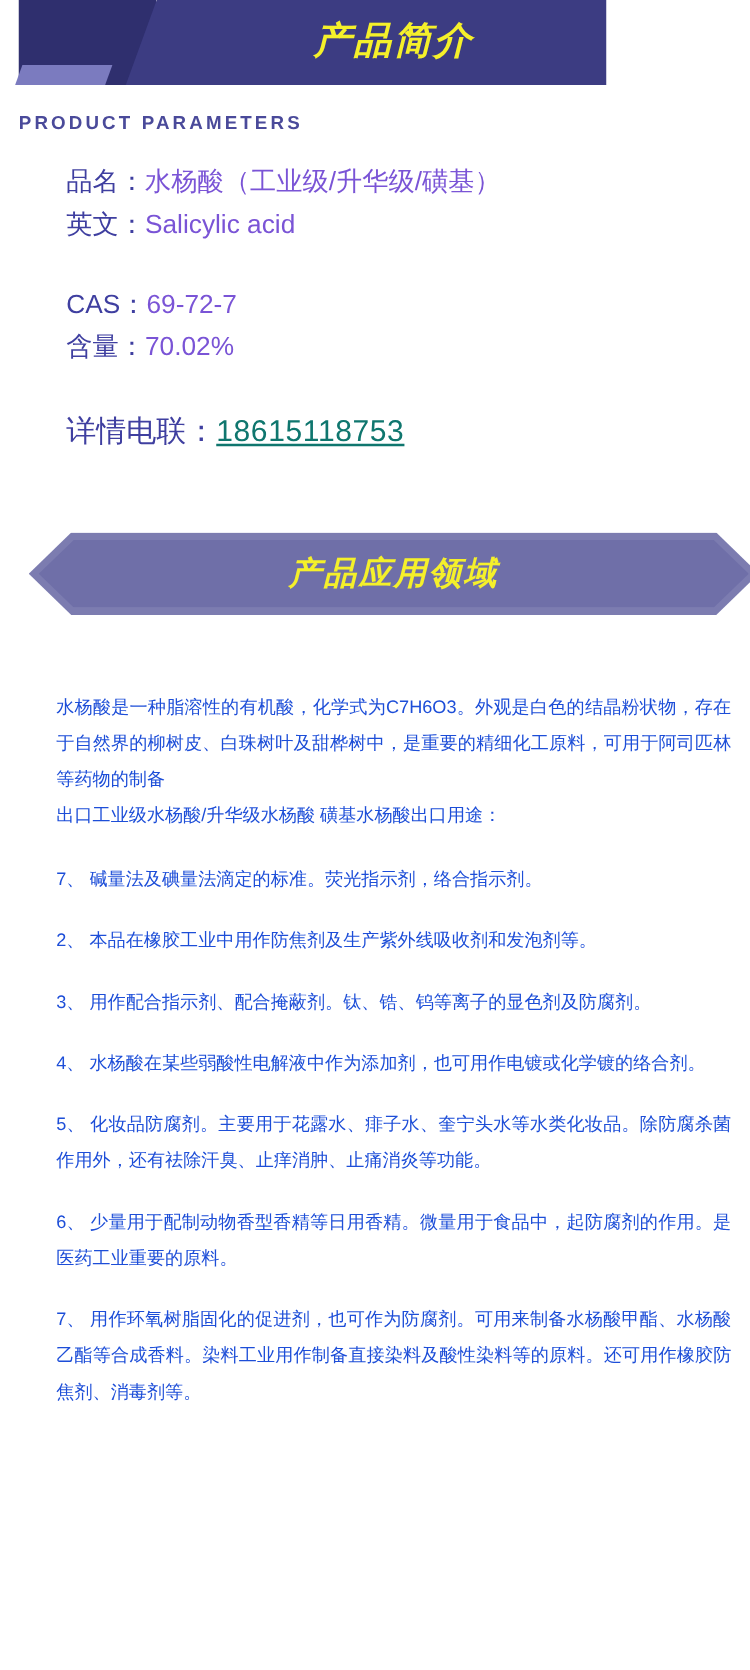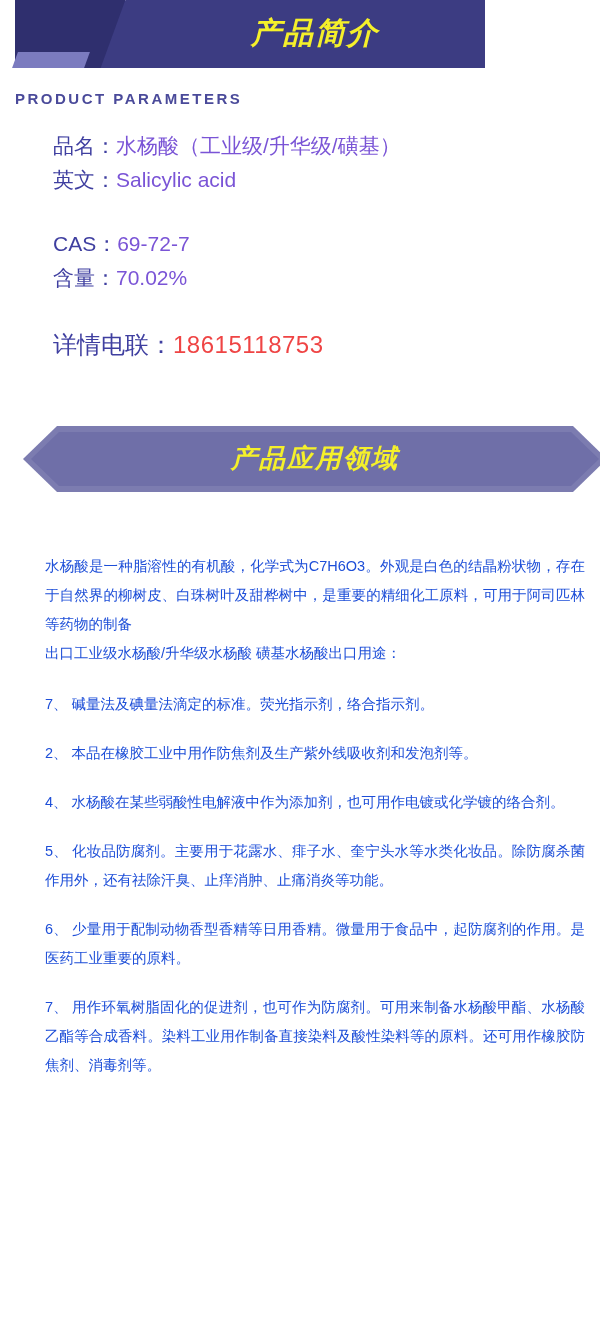--- a/index.html
+++ b/index.html
@@ -104,23 +104,24 @@
   .gap-block {
     height: 30px;
   }
   .contact-line {
     margin: 34px 0 0 38px;
     font-size: 24px;
     color: #3f3fa0;
     white-space: nowrap;
   }
   .contact-line .phone {
-    color: #ef4444;
+    color: #0f766e;
     font-weight: normal;
     letter-spacing: 0.5px;
+    text-decoration: underline;
   }
 
   
   .hex-wrap {
     position: relative;
     width: 600px;
     height: 70px;
     margin-top: 65px;
   }
   .hex {
@@ -223,20 +224,21 @@
     <div class="hex-inner"></div>
     <div class="hex-title">产品应用领域</div>
   </div>
 
   <div class="body-copy">
     <p class="intro">水杨酸是一种脂溶性的有机酸，化学式为C7H6O3。外观是白色的结晶粉状物，存在于自然界的柳树皮、白珠树叶及甜桦树中，是重要的精细化工原料，可用于阿司匹林等药物的制备</p>
     <p class="intro2">出口工业级水杨酸/升华级水杨酸 磺基水杨酸出口用途：</p>
     <ul class="uses">
       <li>7、  碱量法及碘量法滴定的标准。荧光指示剂，络合指示剂。</li>
       <li>2、  本品在橡胶工业中用作防焦剂及生产紫外线吸收剂和发泡剂等。</li>
+      <li>3、  用作配合指示剂、配合掩蔽剂。钛、锆、钨等离子的显色剂及防腐剂。</li>
       <li>4、  水杨酸在某些弱酸性电解液中作为添加剂，也可用作电镀或化学镀的络合剂。</li>
       <li>5、  化妆品防腐剂。主要用于花露水、痱子水、奎宁头水等水类化妆品。除防腐杀菌作用外，还有祛除汗臭、止痒消肿、止痛消炎等功能。</li>
       <li>6、  少量用于配制动物香型香精等日用香精。微量用于食品中，起防腐剂的作用。是医药工业重要的原料。</li>
       <li>7、  用作环氧树脂固化的促进剂，也可作为防腐剂。可用来制备水杨酸甲酯、水杨酸乙酯等合成香料。染料工业用作制备直接染料及酸性染料等的原料。还可用作橡胶防焦剂、消毒剂等。</li>
     </ul>
   </div>
 
 </div>
 
 </body></html>

